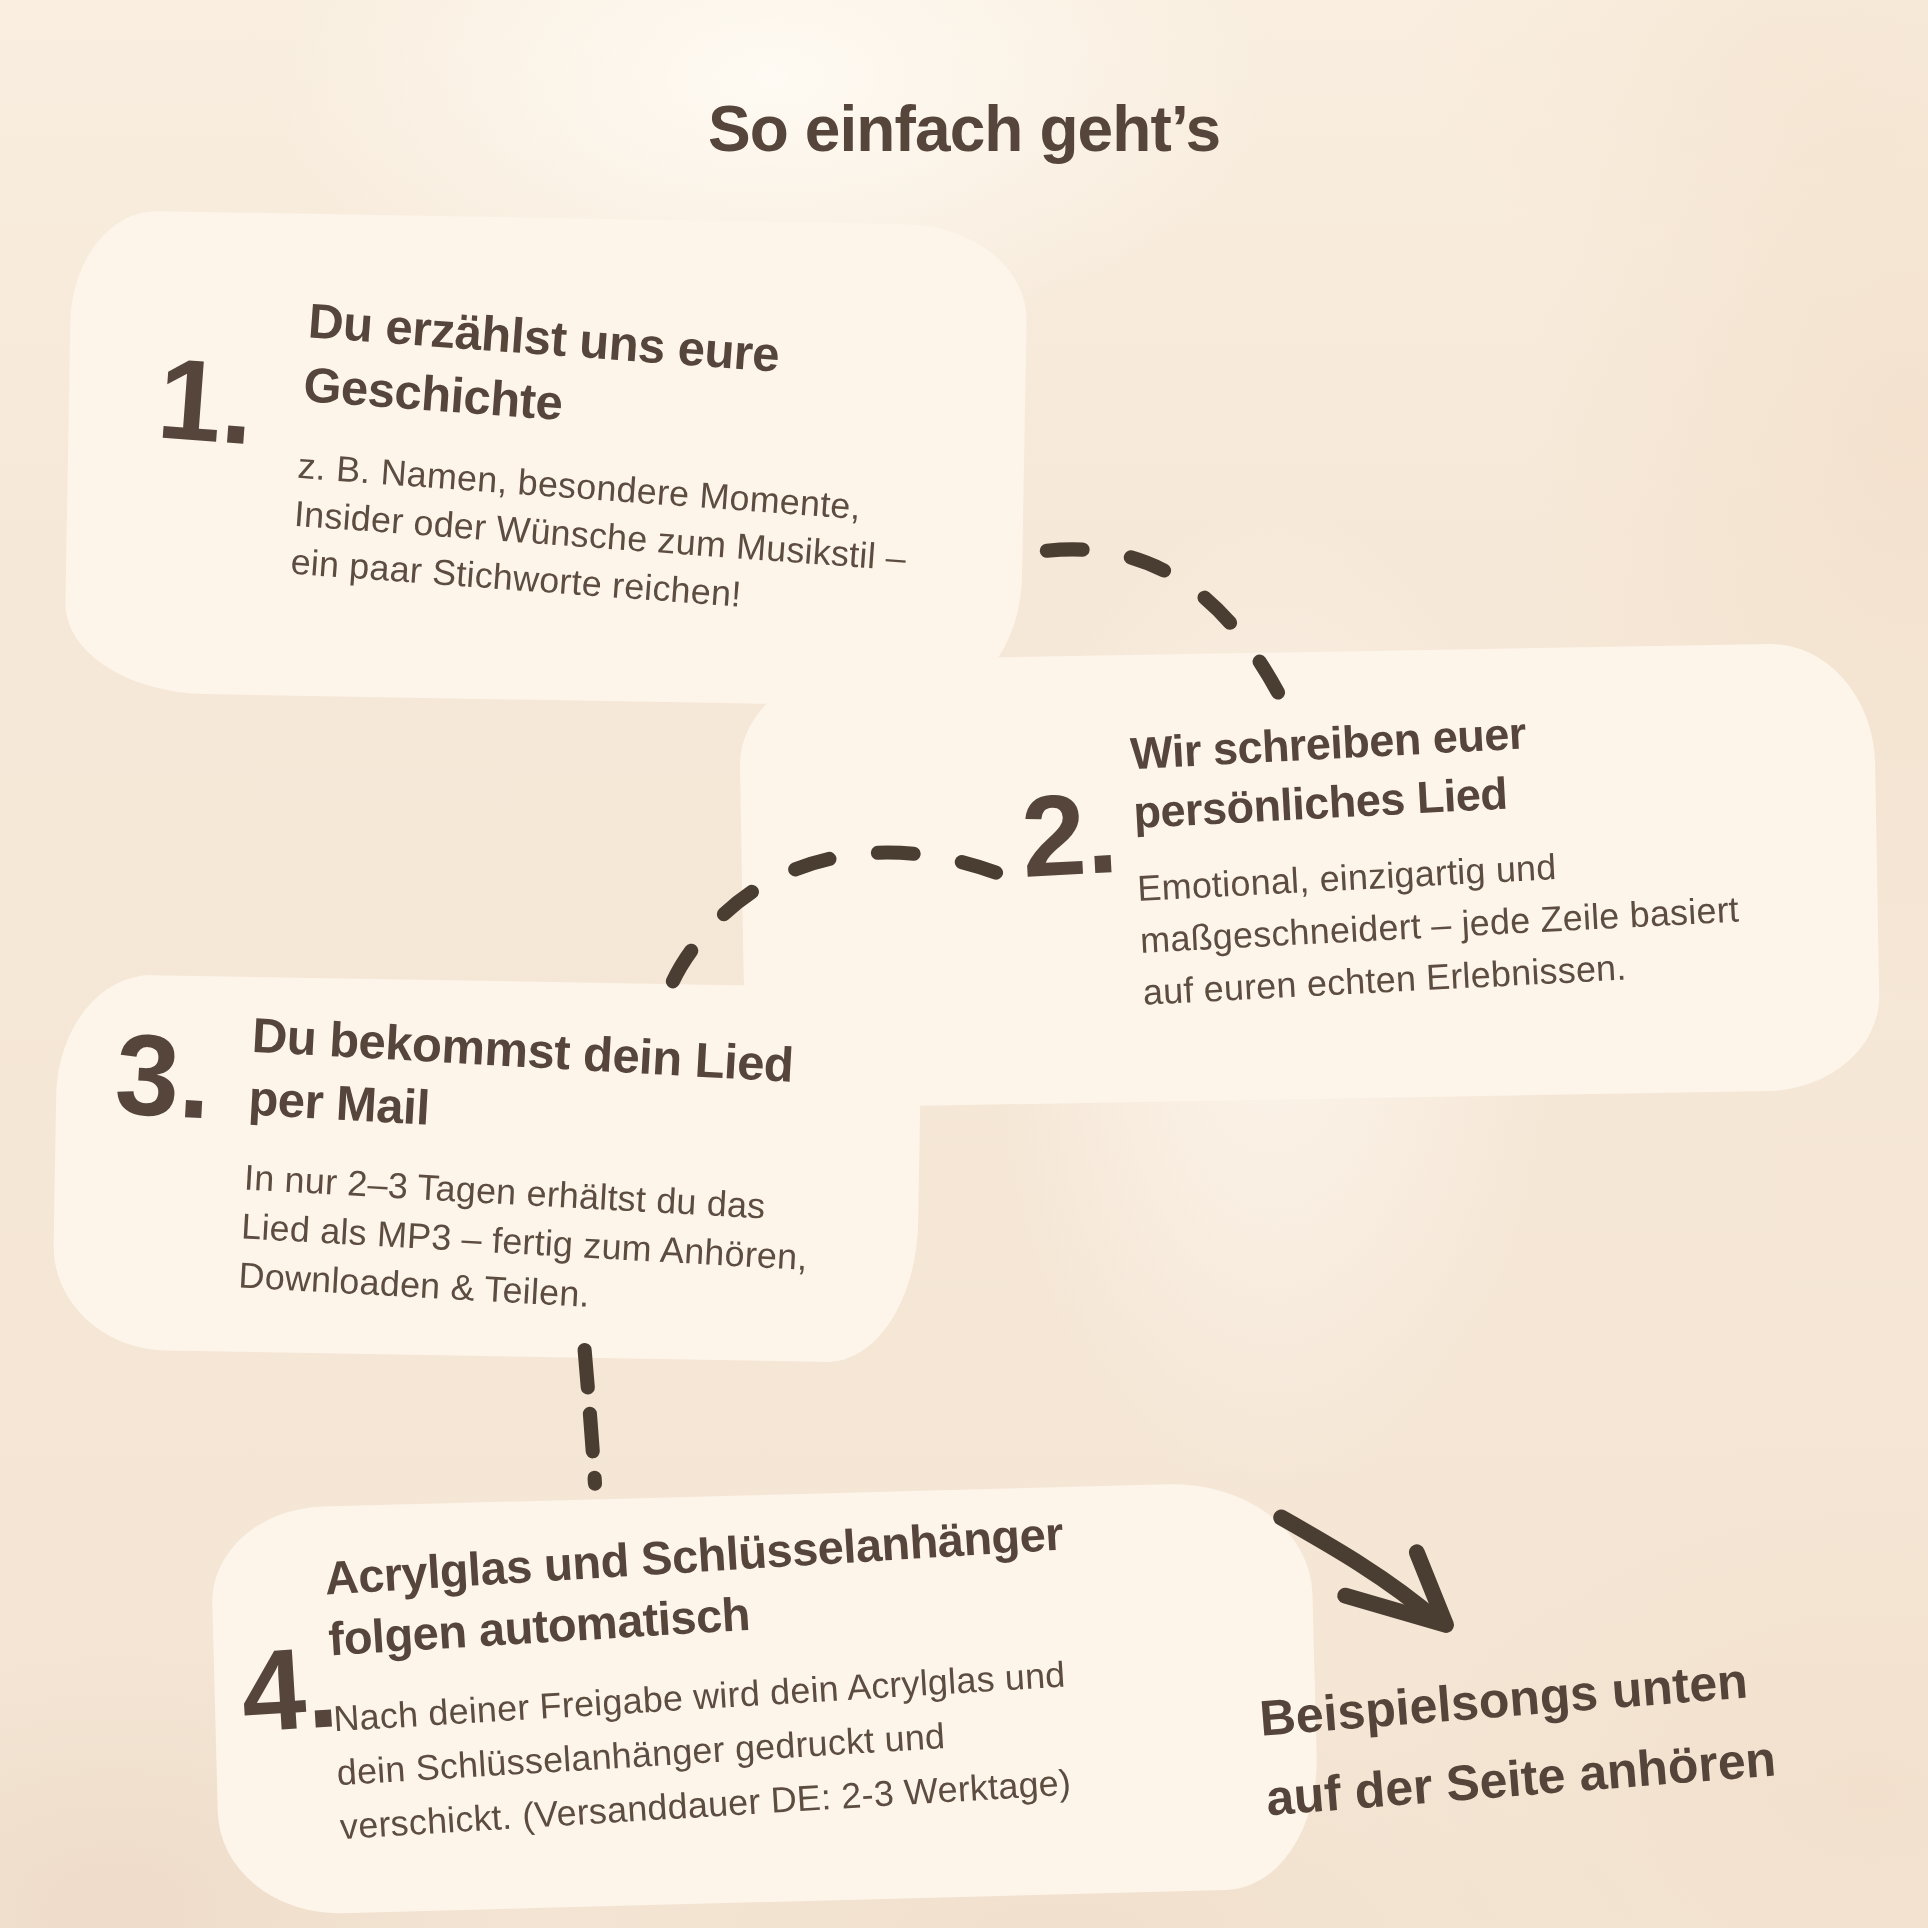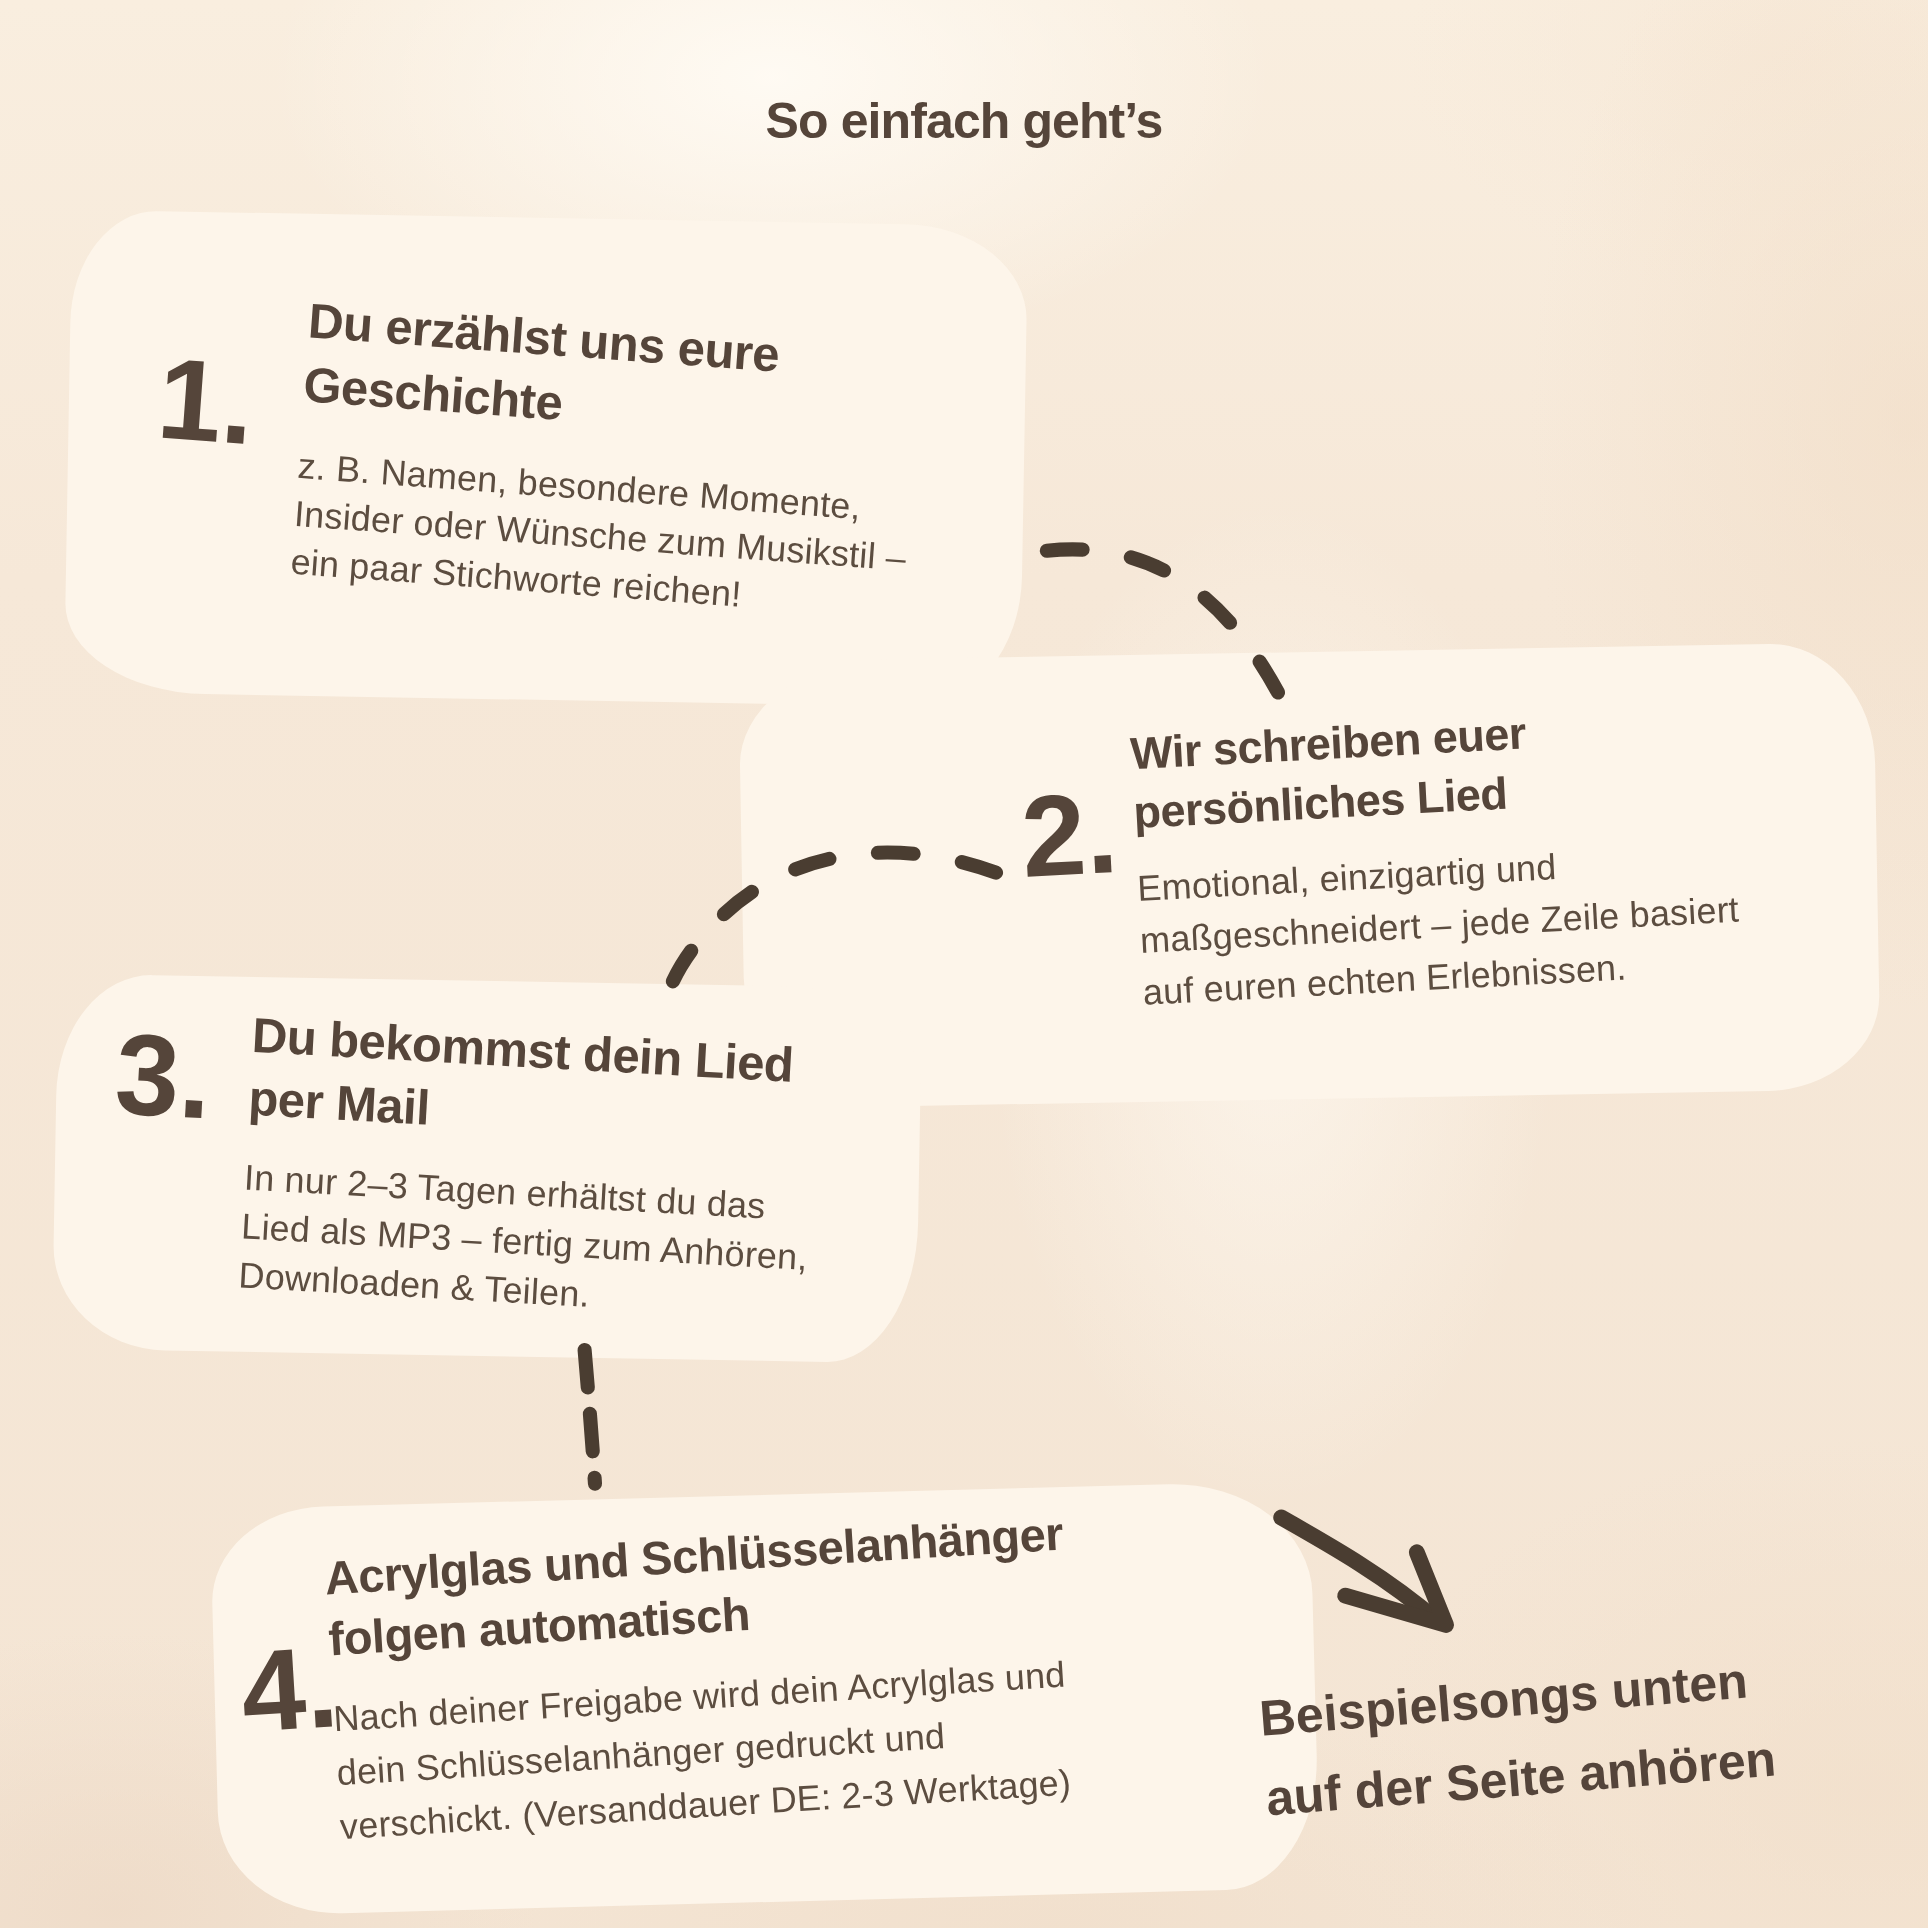--- a/index.html
+++ b/index.html
@@ -17,21 +17,21 @@
       radial-gradient(ellipse 405px 716px at 66% 52%, rgba(253,247,238,0.80), rgba(253,247,238,0) 70%),
       radial-gradient(ellipse 490px 320px at 92% 3%,  rgba(247,233,216,0.90), rgba(247,233,216,0) 75%),
       radial-gradient(ellipse 603px 395px at 6% 99%,  rgba(235,214,194,0.60), rgba(235,214,194,0) 70%),
       radial-gradient(ellipse 716px 490px at 97% 93%, rgba(241,222,201,0.65), rgba(241,222,201,0) 72%),
       radial-gradient(ellipse 847px 301px at 55% 100%,rgba(238,218,197,0.45), rgba(238,218,197,0) 75%),
       linear-gradient(180deg,#f9eedf 0%,#f6e8d8 30%,#f4e5d4 100%);
   }
   .title{
     position:absolute;left:0;right:0;top:92px;
     text-align:center;
-    font-size:50px;font-weight:bold;letter-spacing:-0.9px;
+    font-size:64px;font-weight:bold;letter-spacing:-0.9px;
     color:#55453a;
   }
   .card{
     position:absolute;
     background:#fdf5ea;
   }
   .card .content{position:absolute;inset:0;}
   .num{
     position:absolute;
     font-size:115px;font-weight:bold;color:#55453a;line-height:1;

